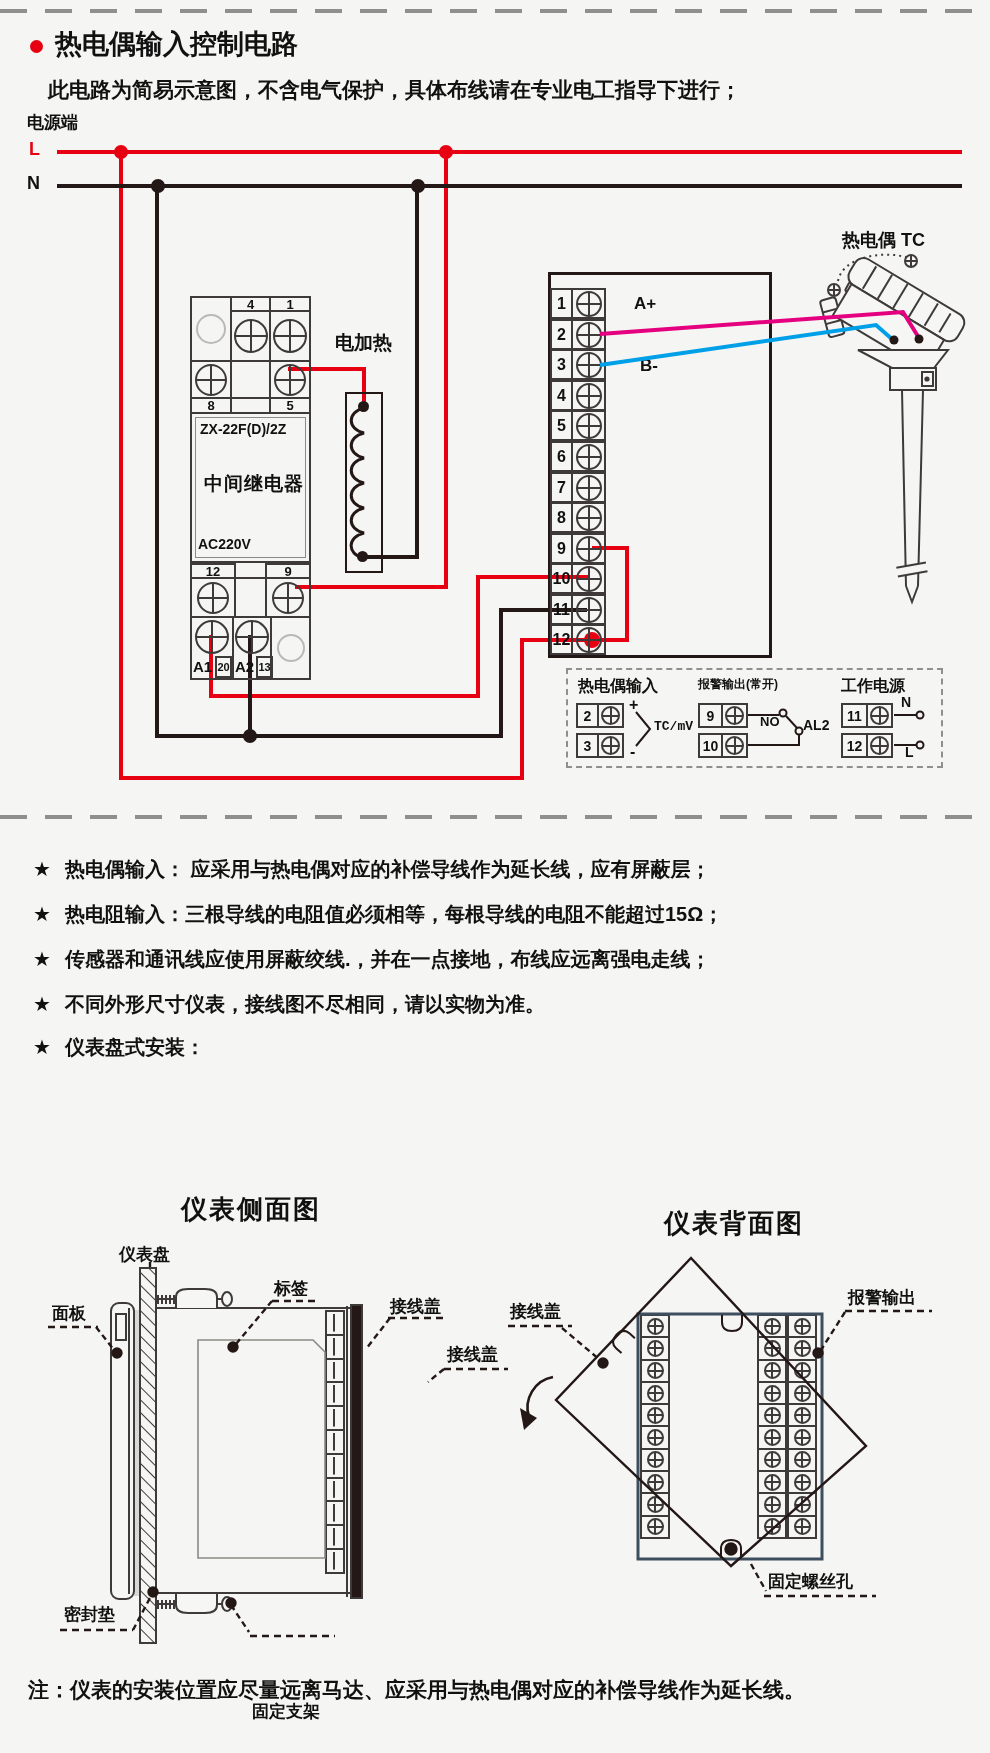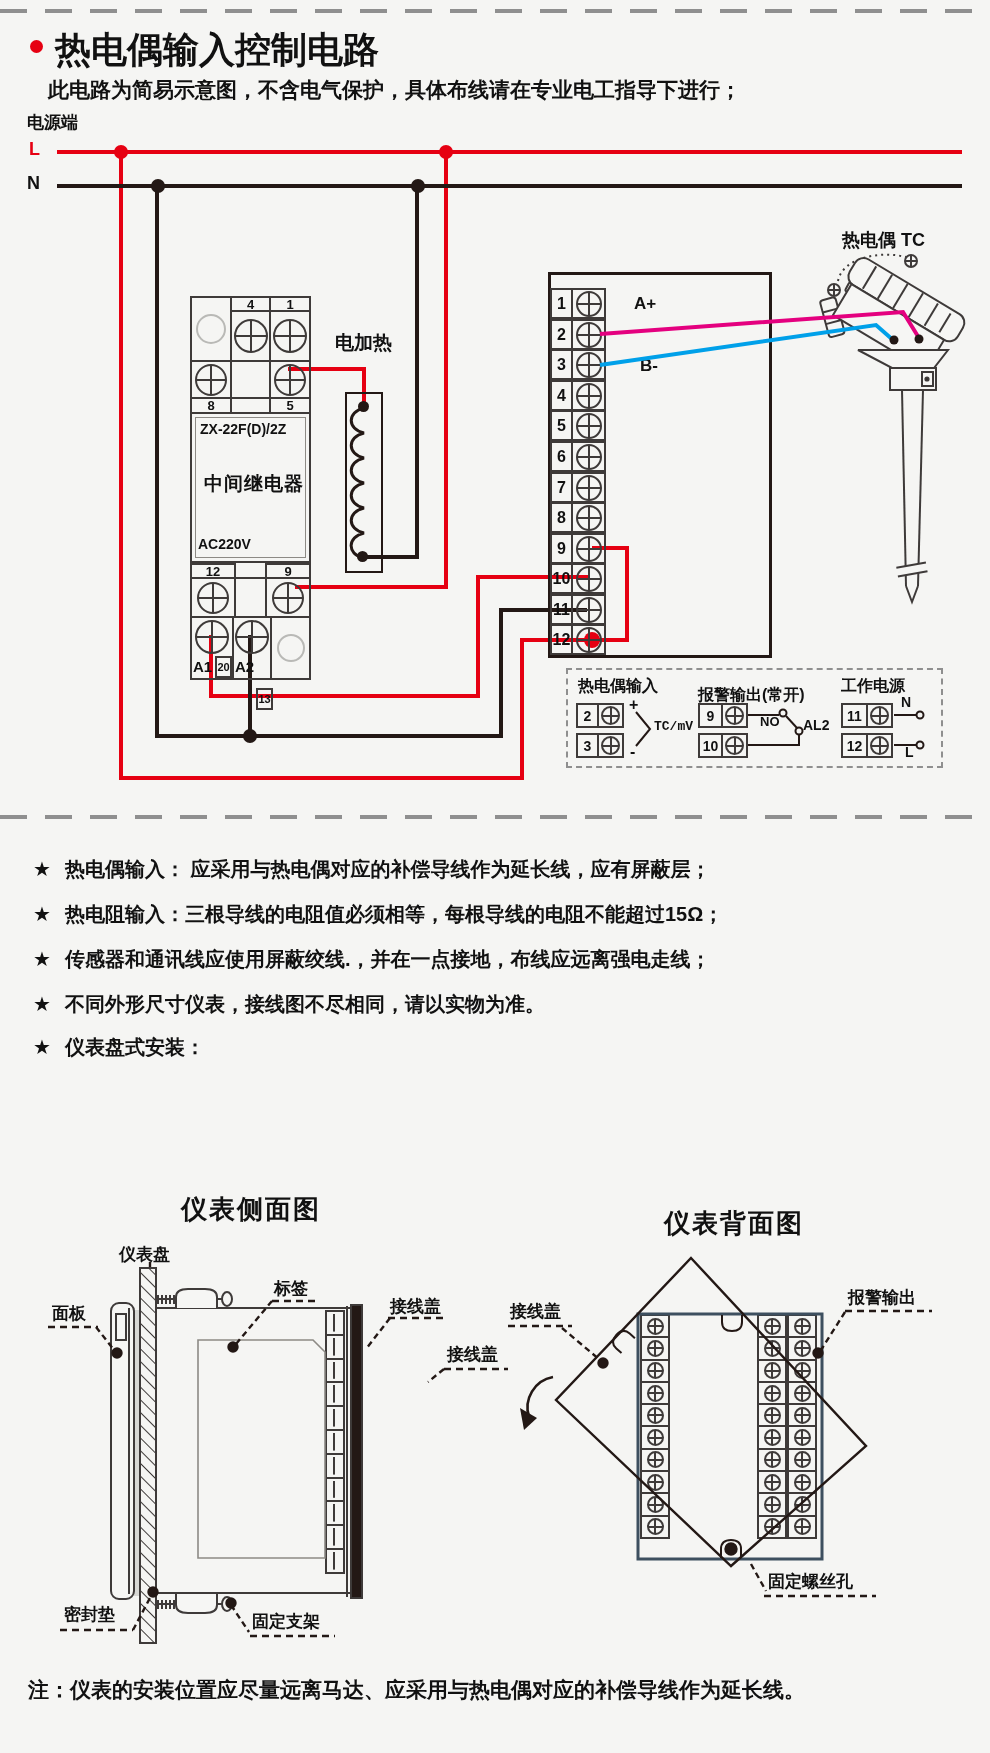--- a/index.html
+++ b/index.html
@@ -60,21 +60,21 @@
 </style>
 </head>
 <body>
 
 <div class="canvas">
 
   <div class="dashline" style="top:9px;"></div>
   <div class="dashline" style="top:815px;"></div>
 
   <div class="abs" style="left:30px;top:40px;width:13px;height:13px;border-radius:50%;background:#e60012;"></div>
-  <div class="lbl" style="left:55px;top:26px;font-size:36px;">热电偶输入控制电路</div>
+  <div class="lbl" style="left:55px;top:26px;font-size:27px;">热电偶输入控制电路</div>
   <div class="lbl" style="left:48px;top:76px;font-size:21px;">此电路为简易示意图，不含电气保护，具体布线请在专业电工指导下进行；</div>
 
   <div class="lbl" style="left:27px;top:111px;font-size:17px;">电源端</div>
   <div class="lbl" style="left:29px;top:139px;font-size:18px;color:#e60012;">L</div>
   <div class="lbl" style="left:27px;top:173px;font-size:18px;">N</div>
 
   <div>
 
     <div class="wh red" style="left:57px;top:150px;width:905px;"></div>
     <div class="wv red" style="left:119px;top:150px;height:630px;"></div>
@@ -153,21 +153,21 @@
     <div class="cell" style="left:0;top:320px;width:44px;height:64px;"></div>
     <div class="cell" style="left:42px;top:320px;width:40px;height:64px;"></div>
     <div class="cell" style="left:80px;top:320px;width:41px;height:64px;">
         <span class="gcirc" style="width:28px;height:28px;"></span>
       </div>
     <span class="screw abs" style="left:5px;top:324px;width:34px;height:34px;"></span>
     <span class="screw abs" style="left:45px;top:324px;width:34px;height:34px;"></span>
     <div class="lbl" style="left:3px;top:362px;font-size:15px;">A1</div>
     <div class="cell" style="left:25px;top:360px;width:17px;height:22px;font-size:11px;">20</div>
     <div class="lbl" style="left:45px;top:362px;font-size:15px;">A2</div>
-    <div class="cell" style="left:66px;top:360px;width:17px;height:22px;font-size:11px;margin-top:32px;">13</div>
+    <div class="cell" style="left:66px;top:360px;width:17px;height:22px;font-size:11px;">13</div>
   </div>
 
   <div class="boxline" style="left:345px;top:392px;width:38px;height:181px;border-width:2.5px;"></div>
   <div class="lbl" style="left:335px;top:330px;font-size:19px;">电加热</div>
 
   <div class="boxline" style="left:548px;top:272px;width:224px;height:386px;"></div>
   <div>
     <div class="irow" style="top:288px">
         <span class="inum">1</span>
         <span class="iscrew">
@@ -240,21 +240,21 @@
           <span class="screw" style="width:26px;height:26px;"></span>
         </span>
       </div>
   </div>
   <div class="lbl" style="left:634px;top:294px;font-size:17px;">A+</div>
   <div class="lbl" style="left:640px;top:356px;font-size:17px;">B-</div>
   <div class="lbl" style="left:842px;top:228px;font-size:18px;">热电偶 TC</div>
 
   <div class="legendbox"></div>
   <div class="lbl" style="left:578px;top:676px;font-size:16px;">热电偶输入</div>
-  <div class="lbl" style="left:698px;top:676px;font-size:16px;margin-top:9px;">报警输出(常开)</div>
+  <div class="lbl" style="left:698px;top:676px;font-size:12px;">报警输出(常开)</div>
   <div class="lbl" style="left:841px;top:676px;font-size:16px;">工作电源</div>
   <div class="lgrow" style="left:576px;top:703px;">
     <span class="lgnum" style="width:23px;">2</span>
     <span class="lgscrew">
         <span class="screw" style="width:19px;height:19px;"></span>
       </span>
     </div>
   <div class="lgrow" style="left:576px;top:733px;">
     <span class="lgnum" style="width:23px;">3</span>
     <span class="lgscrew">
@@ -490,21 +490,21 @@
       <path d="M751,1564 L766,1591" stroke-dasharray="6 4"></path>
         <path d="M764,1596 H876" stroke-dasharray="7 5"></path>
     </g>
   </svg>
 
   <div class="dlabel" style="left:119px;top:1243px;">仪表盘</div>
   <div class="dlabel" style="left:52px;top:1302px;">面板</div>
   <div class="dlabel" style="left:274px;top:1277px;">标签</div>
   <div class="dlabel" style="left:390px;top:1295px;">接线盖</div>
   <div class="dlabel" style="left: 64px;top:1603px;">密封垫</div>
-  <div class="dlabel" style="left:252px;top:1610px;">固定支架</div>
+  <div class="dlabel" style="left:252px;top:1700px;">固定支架</div>
 
   <div class="dlabel" style="left:510px;top:1300px;">接线盖</div>
   <div class="dlabel" style="left:447px;top:1343px;">接线盖</div>
   <div class="dlabel" style="left:848px;top:1286px;">报警输出</div>
   <div class="dlabel" style="left:768px;top:1570px;">固定螺丝孔</div>
 
   <div class="lbl" style="left:28px;top:1676px;font-size:21px;">注：仪表的安装位置应尽量远离马达、应采用与热电偶对应的补偿导线作为延长线。</div>
 </div>
 
 </body></html>

